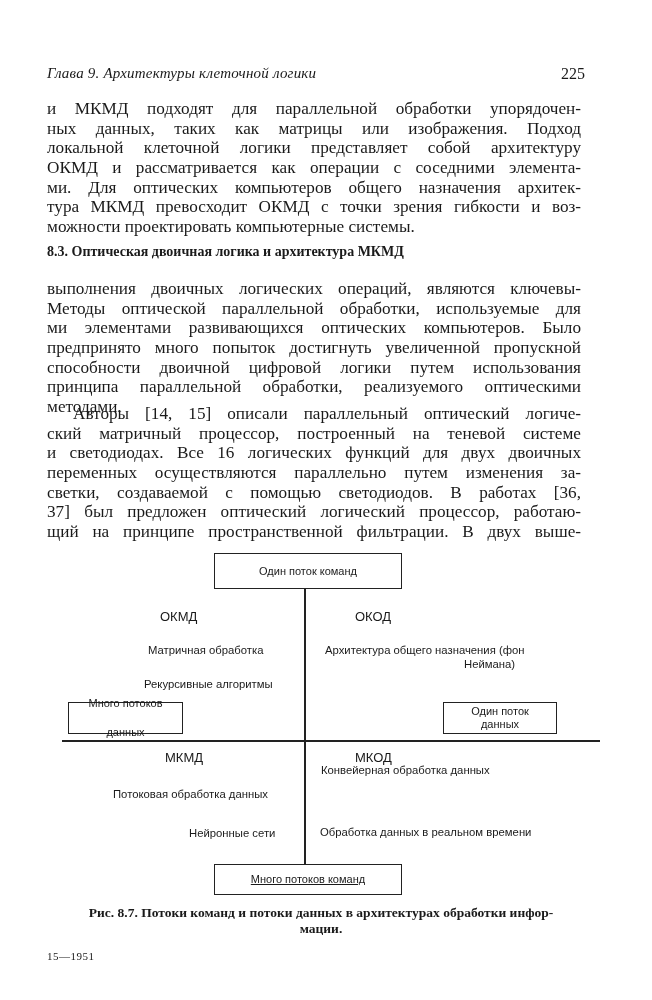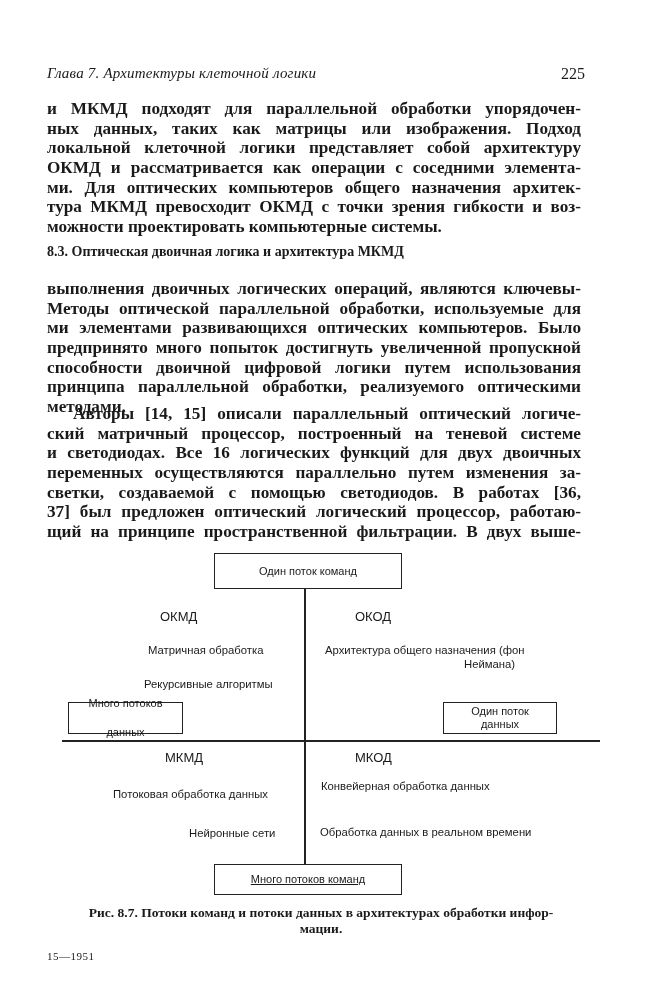--- a/index.html
+++ b/index.html
@@ -3,38 +3,38 @@
   <meta charset="utf-8">
   <style>
     html, body { margin: 0; padding: 0; background: #ffffff; }
     body { width: 652px; height: 1000px; position: relative; overflow: hidden; color: #1a1a1a; }
     .serif { font-family: "Liberation Serif", "DejaVu Serif", serif; }
     .sans { font-family: "Liberation Sans", "DejaVu Sans", sans-serif; }
     .running-head { position: absolute; left: 47px; top: 65px; width: 538px; height: 20px; font-size: 15px; }
     .running-head .title { position: absolute; left: 0; top: 0; font-style: italic; letter-spacing: 0.2px; }
     .running-head .pageno { position: absolute; right: 0; top: 0; font-size: 16px; }
     .para { position: absolute; left: 47px; width: 534px; font-size: 17.2px; line-height: 19.7px; text-align: justify; margin: 0; }
-    .para .line { display: block; text-align: justify; text-align-last: justify; white-space: nowrap; height: 19.7px; font-weight: bold; }
+    .para .line { display: block; text-align: justify; text-align-last: justify; white-space: nowrap; height: 19.7px; }
     .para .line.last { text-align-last: left; }
     .para .line.indent { padding-left: 26px; }
     .heading { position: absolute; left: 47px; top: 244px; font-size: 14px; font-weight: bold; margin: 0; }
     .diagram { position: absolute; left: 0; top: 0; width: 652px; height: 1000px; }
     .box { position: absolute; border: 1.4px solid #222; box-sizing: border-box; display: flex; align-items: center; justify-content: center; text-align: center; font-size: 11px; line-height: 13px; }
     .dlabel { position: absolute; font-size: 11.3px; white-space: nowrap; }
     .dlabel.big { font-size: 13px; }
     .vline { position: absolute; left: 304px; width: 1.6px; background: #222; }
     .hline { position: absolute; left: 62px; top: 740px; width: 538px; height: 1.6px; background: #222; }
     .caption { position: absolute; left: 56px; top: 905px; width: 530px; font-size: 13.5px; font-weight: bold; text-align: center; line-height: 16px; }
     .footer-sig { position: absolute; left: 47px; top: 950px; font-size: 11px; letter-spacing: 0.5px; }
   </style>
 </head>
 <body>
 
 <div class="running-head serif">
-  <span class="title">Глава 7. Архитектуры клеточной логики</span>
+  <span class="title">Глава 9. Архитектуры клеточной логики</span>
   <span class="pageno">225</span>
 </div>
 
 <div class="para serif" style="top:99px;">
   <span class="line">и МКМД подходят для параллельной обработки упорядочен-</span>
   <span class="line">ных данных, таких как матрицы или изображения. Подход</span>
   <span class="line">локальной клеточной логики представляет собой архитектуру</span>
   <span class="line">ОКМД и рассматривается как операции с соседними элемента-</span>
   <span class="line">ми. Для оптических компьютеров общего назначения архитек-</span>
   <span class="line">тура МКМД превосходит ОКМД с точки зрения гибкости и воз-</span>
@@ -91,21 +91,21 @@
 
   <span class="dlabel big" style="left:355px; top:609px;">ОКОД</span>
   <span class="dlabel" style="left:325px; top:644px;">Архитектура общего назначения (фон</span>
   <span class="dlabel" style="left:464px; top:658px;">Неймана)</span>
 
   <span class="dlabel big" style="left:165px; top:750px;">МКМД</span>
   <span class="dlabel" style="left:113px; top:788px;">Потоковая обработка данных</span>
   <span class="dlabel" style="left:189px; top:827px;">Нейронные сети</span>
 
   <span class="dlabel big" style="left:355px; top:750px;">МКОД</span>
-  <span class="dlabel" style="left:321px; top:780px;">Конвейерная обработка данных</span>
+  <span class="dlabel" style="left:321px; top:764px;">Конвейерная обработка данных</span>
   <span class="dlabel" style="left:320px; top:826px;">Обработка данных в реальном времени</span>
 </div>
 
 <div class="caption serif">
   <div>Рис. 8.7. Потоки команд и потоки данных в архитектурах обработки инфор-</div>
   <div>мации.</div>
 </div>
 
 <div class="footer-sig serif">15—1951</div>
 

